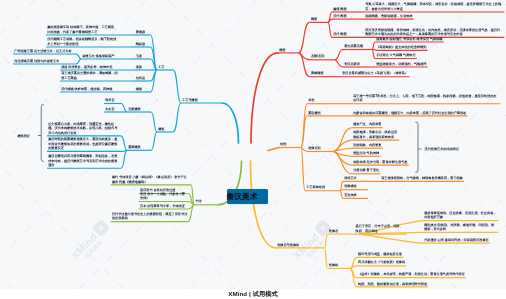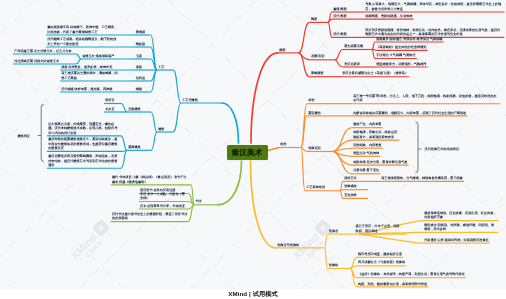--- a/index.html
+++ b/index.html
@@ -3,23 +3,23 @@
 <meta charset="utf-8">
 <style>
 html,body{margin:0;padding:0;}
 body{width:506px;height:299px;overflow:hidden;background:#f7f8fa;
  font-family:"Liberation Sans","DejaVu Sans",sans-serif;}
 #stage{position:relative;width:506px;height:299px;background:#f7f8fa;overflow:hidden;}
 #wm,#links{position:absolute;left:0;top:0;}
 #nodes{position:absolute;left:0;top:0;width:506px;height:299px;}
 .topic{position:absolute;color:#19263f;font-weight:700;
   font-size:3.15px;line-height:4.35px;letter-spacing:0;word-break:break-all;}
-.central{position:absolute;background:#4d7c0f;border-radius:1.5px;color:#0d0d0d;
-  font-size:7.6px;font-weight:700;line-height:15px;text-align:center;letter-spacing:0.2px;
-  box-shadow:0 0.7px 1.6px rgba(40,50,70,.07);}
+.central{position:absolute;background:#0369a1;border-radius:1.5px;color:#0d0d0d;
+  font-size:7.6px;font-weight:700;line-height:15px;letter-spacing:0.2px;
+  box-shadow:0 0.7px 1.6px rgba(40,50,70,.07);margin-top:44px;}
 #footer{position:absolute;left:0;bottom:0;width:506px;height:10px;background:#fff;}
 #footer span{position:absolute;left:0;right:0;top:1px;text-align:center;
   font-size:6.2px;font-weight:700;color:#141414;letter-spacing:.1px;}
 </style>
 </head>
 <body>
 
 <div id="stage">
   <svg id="wm" width="506" height="299">
       <g stroke="#e4e7ec" stroke-width="0.9" stroke-dasharray="9 11" fill="none">

